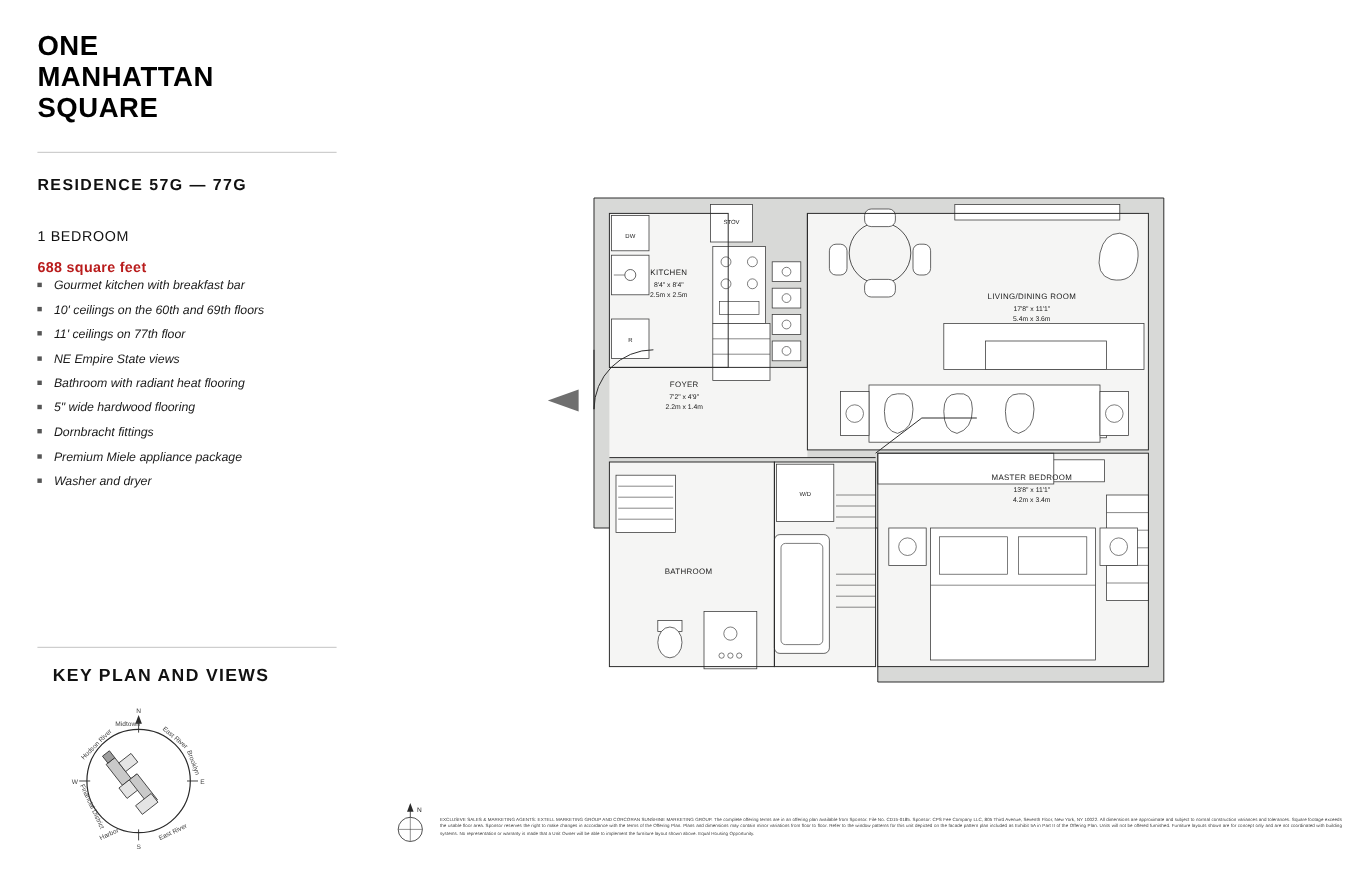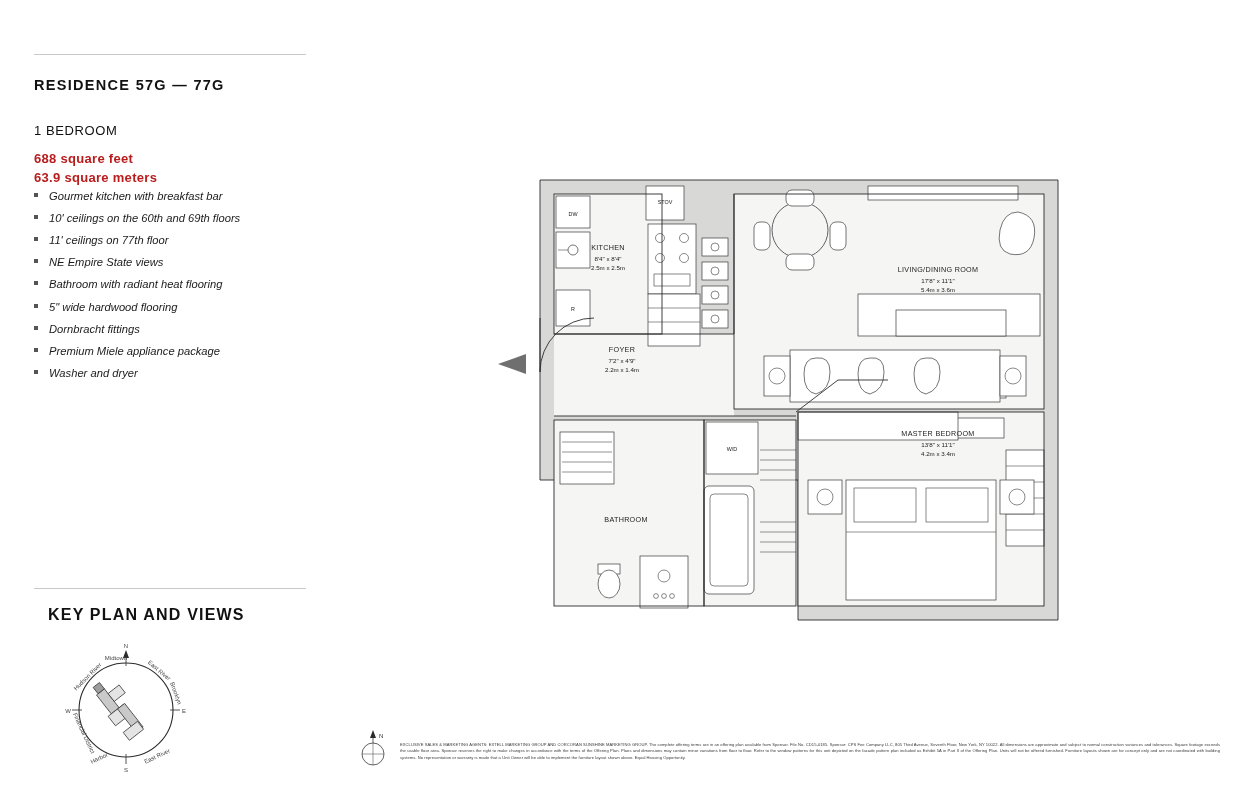--- a/index.html
+++ b/index.html
@@ -119,32 +119,36 @@
     color:#3a3a3a;
     letter-spacing:0.05px;
     text-align:justify;
   }
 </style>
 </head>
 <body>
 
 <div class="left-col">
 
+  <div class="brand">
+    <div>ONE</div>
+    <div>MANHATTAN</div>
+    <div>SQUARE</div>
+  </div>
 
   <div class="rule"></div>
 
   <div class="residence-title">RESIDENCE 57G — 77G</div>
 
   <div class="beds">
     <div>1 BEDROOM</div>
   </div>
 
   <div class="sqft">
     <div>688 square feet</div>
-    <div>63.9 square meters</div>
   </div>
 
   <ul class="features">
     <li><span class="bullet"></span><span>Gourmet kitchen with breakfast bar</span></li>
     <li><span class="bullet"></span><span>10' ceilings on the 60th and 69th floors</span></li>
     <li><span class="bullet"></span><span>11' ceilings on 77th floor</span></li>
     <li><span class="bullet"></span><span>NE Empire State views</span></li>
     <li><span class="bullet"></span><span>Bathroom with radiant heat flooring</span></li>
     <li><span class="bullet"></span><span>5" wide hardwood flooring</span></li>
     <li><span class="bullet"></span><span>Dornbracht fittings</span></li>

